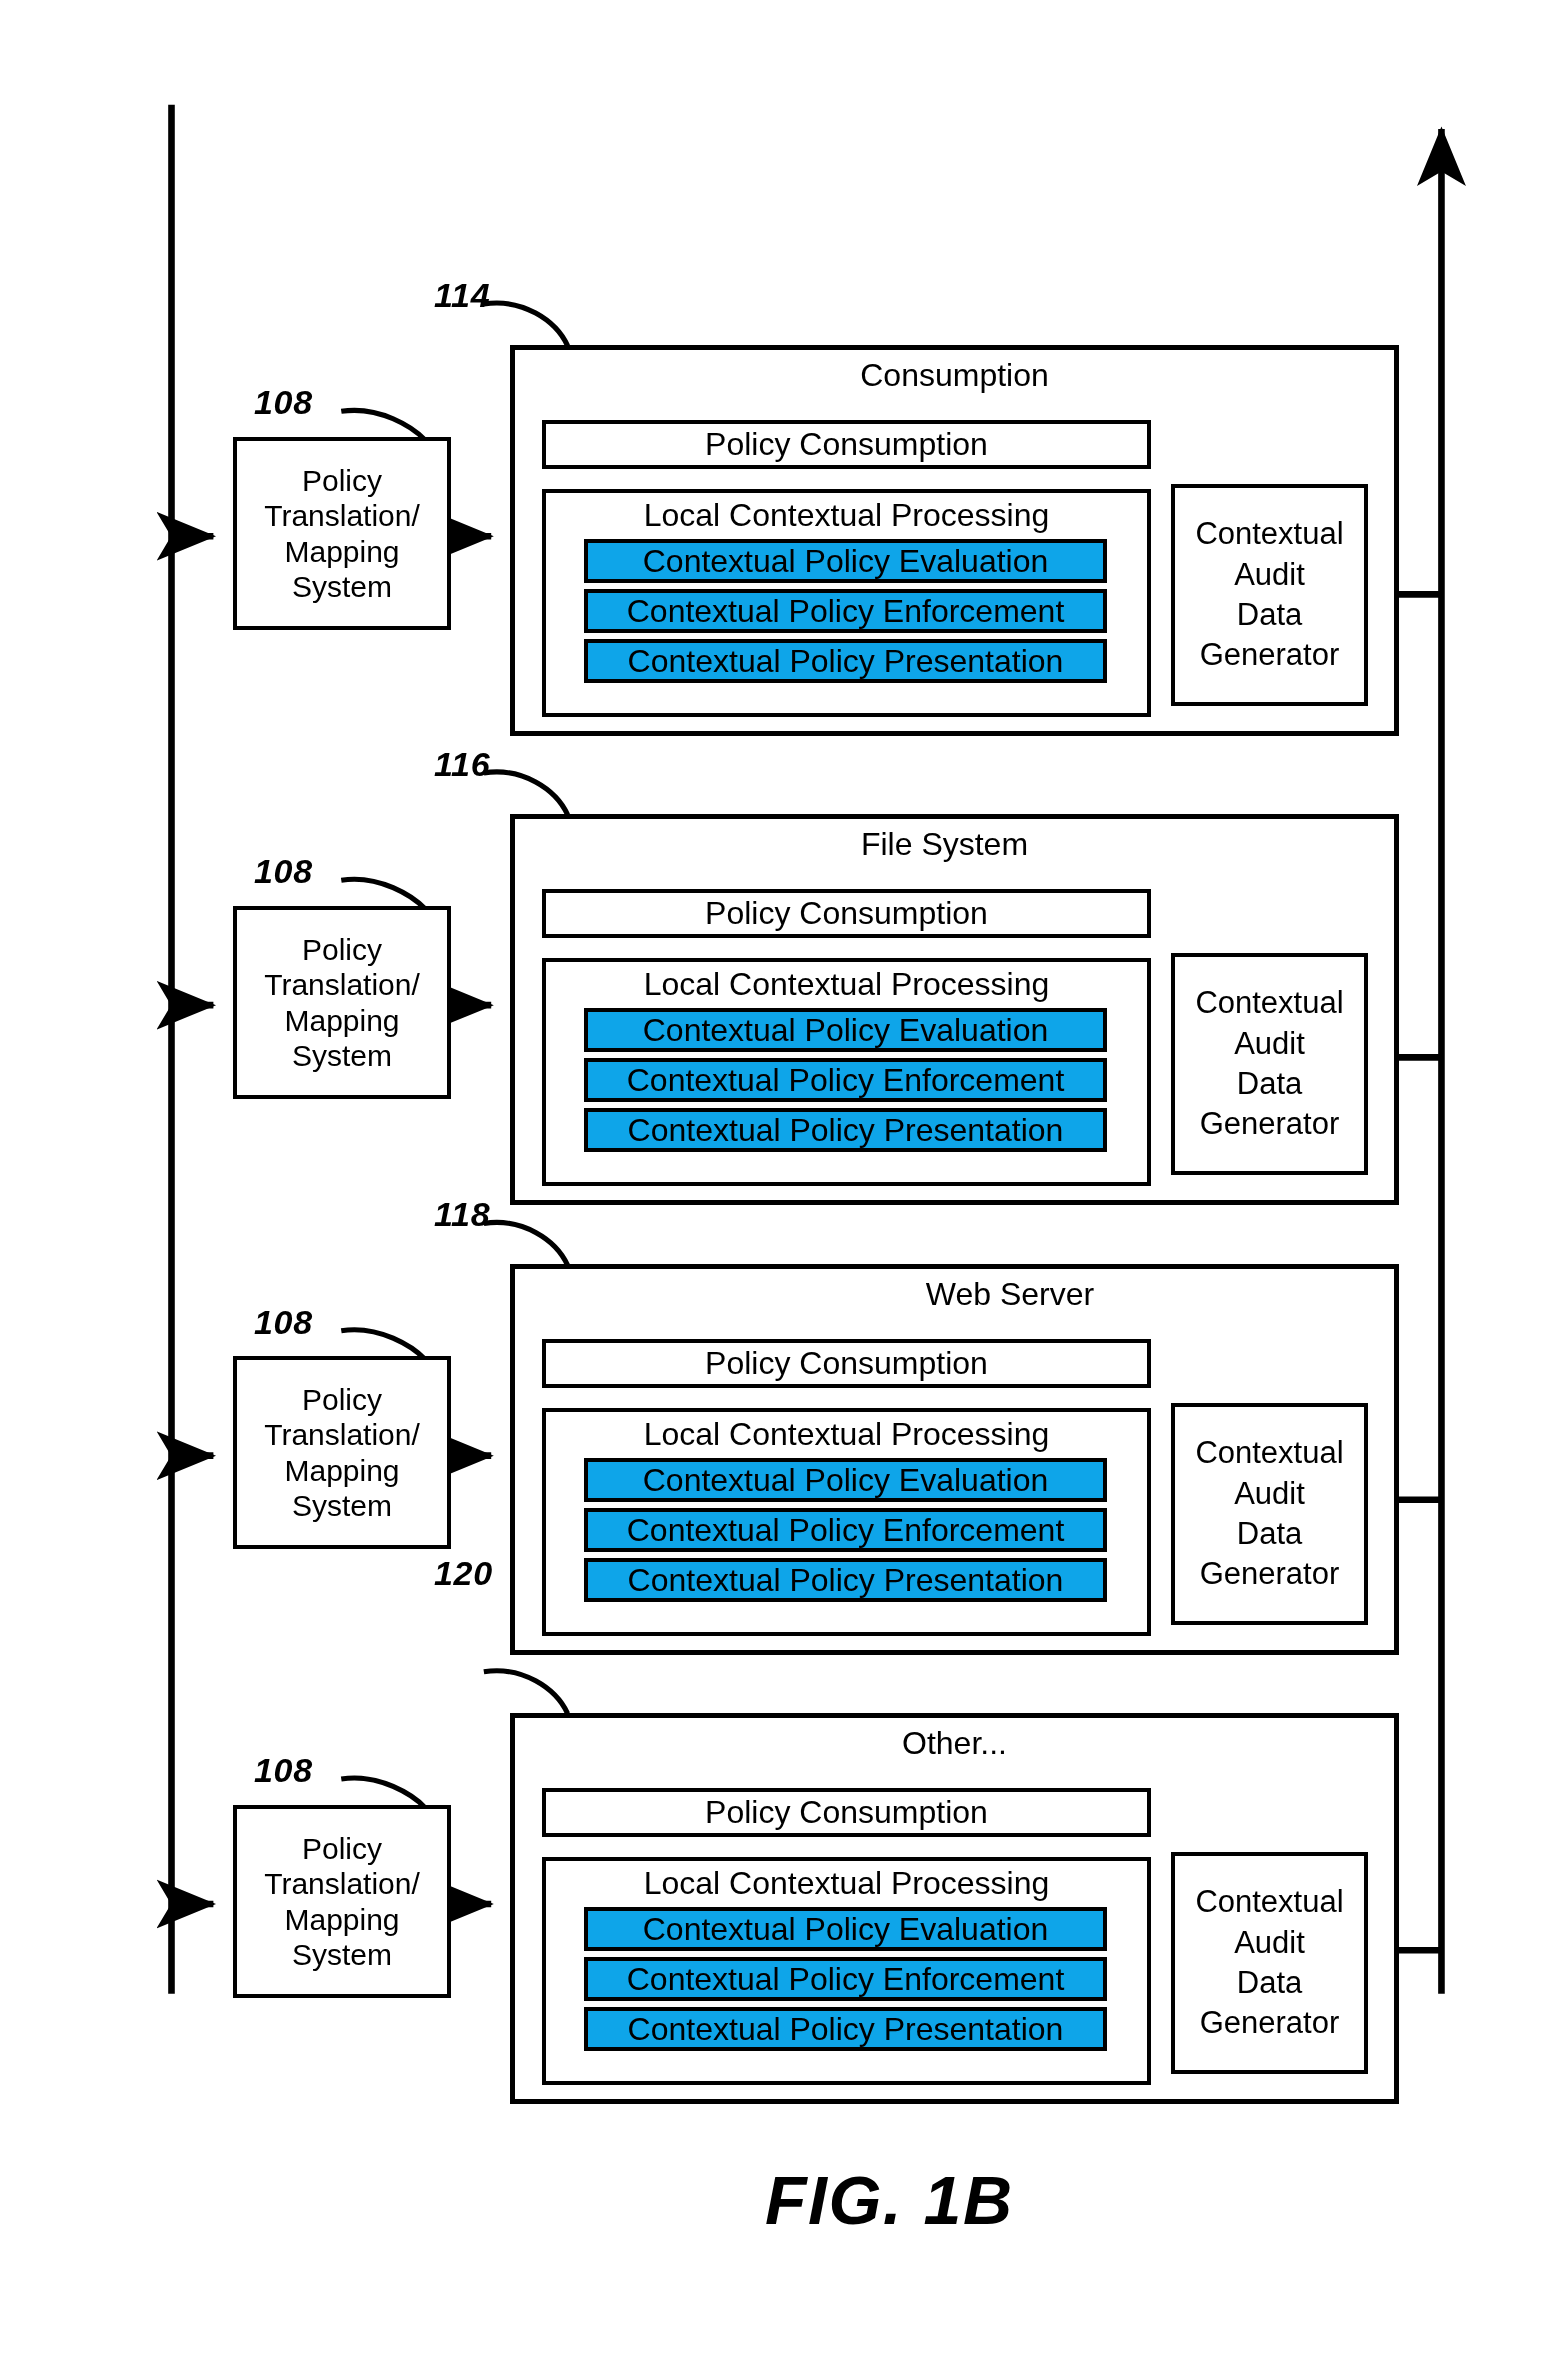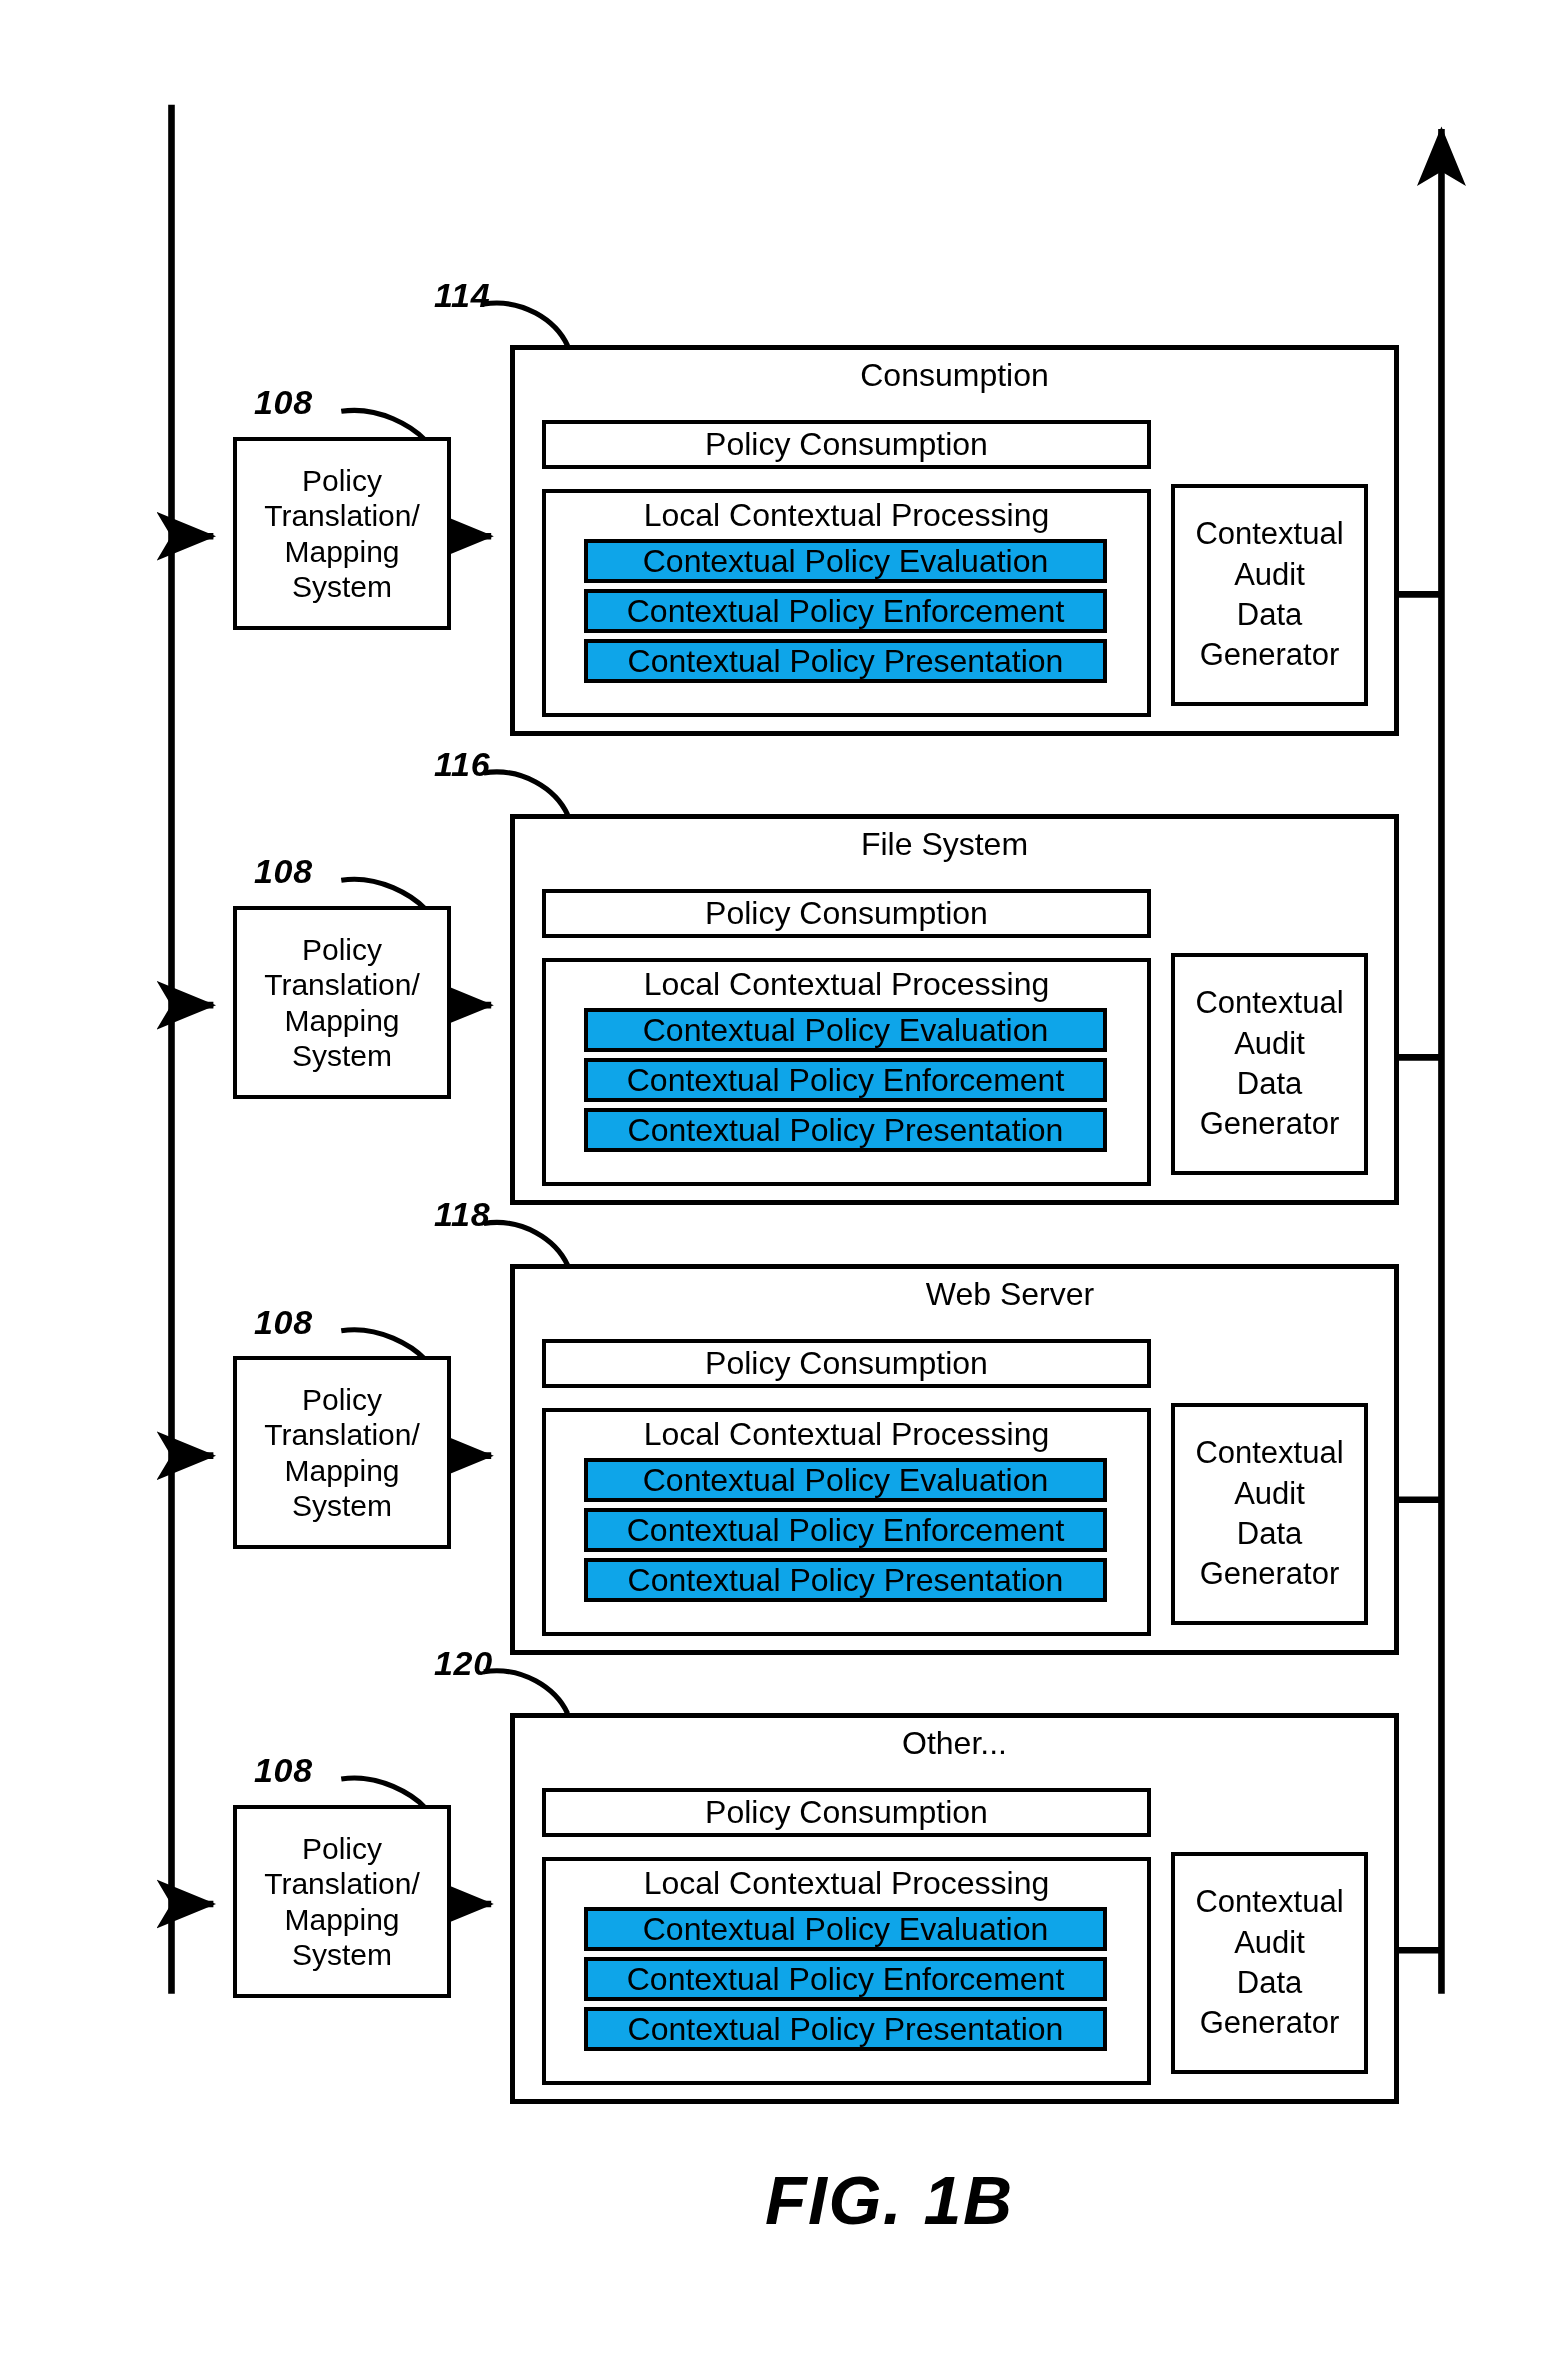--- a/index.html
+++ b/index.html
@@ -253,21 +253,21 @@
     </div>
   </div>
 
   <div class="box cadg" style="left:1134px; top:1403px; width:197px; height:222px;">
     <span>Contextual</span>
     <span>Audit</span>
     <span>Data</span>
     <span>Generator</span>
   </div>
 
-  <div class="ref" style="left:397px; top:1644px;">120</div>
+  <div class="ref" style="left:397px; top:1554px;">120</div>
   <div class="ref" style="left:217px; top:1751px;">108</div>
 
   <div class="box pt-box" style="left:196px; top:1805px; width:218px; height:193px;">
     <span>Policy</span>
     <span>Translation/</span>
     <span>Mapping</span>
     <span>System</span>
   </div>
 
   <div class="box panel" style="left:473px; top:1713px; width:889px; height:391px;"></div>

